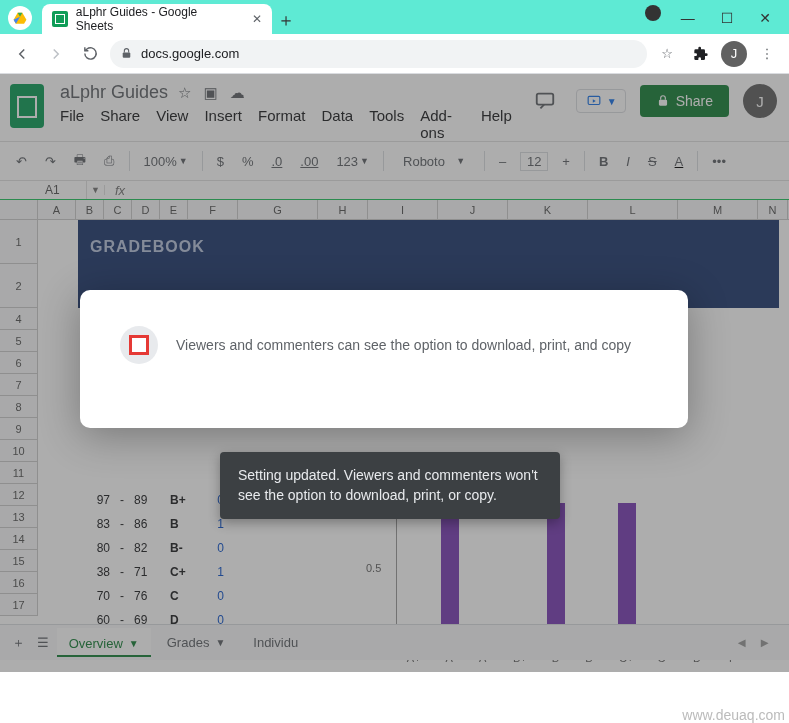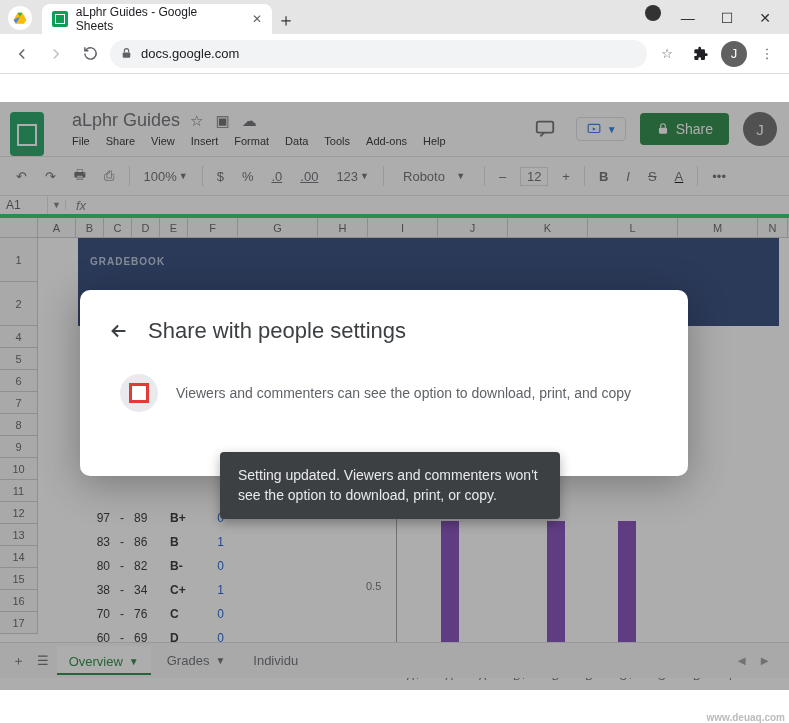--- a/index.html
+++ b/index.html
@@ -10,21 +10,21 @@
     width: 789px;
     height: 723px;
     overflow: hidden;
     position: relative;
     font-size: 13px;
     color: #202124;
   }
   
   .titlebar {
     height: 34px;
-    background: #e5e5e5;
+    background: #5eead4;
     display: flex;
     align-items: flex-end;
   }
   .drive-circle { width:24px; height:24px; border-radius:50%; background:#fff; margin:0 10px 4px 8px; display:flex; align-items:center; justify-content:center;}
   .tab {
     background: #fff;
     height: 30px;
     border-radius: 8px 8px 0 0;
     display: flex;
     align-items: center;
@@ -68,65 +68,64 @@
   }
   .url-field .lock { color:#5f6368;}
   .url-field .host { color:#202124;}
   .url-field .path { color:#5f6368; white-space:nowrap;}
   .avatar { width:26px;height:26px;border-radius:50%;background:#616161;color:#fff;display:flex;align-items:center;justify-content:center;font-size:13px;}
   
   .sheets-header {
     display:flex;
     align-items:flex-start;
     padding:8px 12px 0 10px;
-    gap:28px;
-    margin-top:28px;
+    gap:16px;
   }
   .sheets-logo { width:34px;height:44px;background:#0f9d58;border-radius:4px; position:relative; margin-top:2px;}
   .sheets-logo::after{content:"";position:absolute;left:7px;right:7px;top:12px;bottom:10px;border:2px solid #fff;}
   .doc-block { flex:1; }
   .doc-title-row { display:flex; align-items:center; gap:10px;}
   .doc-title { font-size:18px; color:#5f6368;}
   .doc-icons { color:#5f6368; display:flex; gap:12px; font-size:15px;}
-  .menus { display:flex; gap:16px; font-size:11px; color:#202124; margin-top:4px;}
+  .menus { display:flex; gap:16px; font-size:15px; color:#202124; margin-top:4px;}
   .header-right { display:flex; align-items:center; gap:14px; padding-top:2px;}
   .icon-btn { width:34px;height:34px;border-radius:4px;display:flex;align-items:center;justify-content:center;color:#5f6368;}
   .present-btn { border:1px solid #dadce0; border-radius:4px; padding:4px 8px; display:flex; align-items:center; gap:4px; color:#1a73e8;}
   .share-btn { background:#188038; color:#fff; border-radius:4px; padding:8px 16px; font-size:14px; display:flex; align-items:center; gap:6px;}
   .avatar.big { width:34px; height:34px; font-size:15px;}
   
   .toolbar {
     display:flex; align-items:center; gap:10px; padding:6px 12px;
     border-top:1px solid #e0e0e0; border-bottom:1px solid #e0e0e0;
     color:#5f6368; font-size:13px;
   }
   .tb-sep { width:1px; height:20px; background:#dadce0; }
   .tb-item { padding:2px 4px; display:flex; align-items:center; gap:2px;}
   .font-box { border:1px solid transparent; padding:2px 8px;}
   .size-box { width:28px; border:1px solid #dadce0; text-align:center; padding:1px 0;}
   
-  .fx-row { display:flex; align-items:center; border-bottom:4px solid #22c55e;}
+  .fx-row { display:flex; align-items:center; border-bottom:1px solid #22c55e;padding-left:39px;}
   .name-box { width:48px; padding:2px 6px; font-size:12px; color:#555; border-right:1px solid #e0e0e0;}
   .name-dd { width:18px; text-align:center; color:#777; border-right:1px solid #e0e0e0;}
   .fx { width:30px; text-align:center; font-style:italic; color:#777;}
   
   .grid-wrap { position:relative; height:472px; overflow:hidden; }
   .col-headers { display:flex; height:20px; background:#f8f9fa; border-bottom:1px solid #ccc; font-size:11px; color:#555;}
   .corner { width:38px; border-right:1px solid #ccc;}
   .col { border-right:1px solid #ccc; display:flex;align-items:center;justify-content:center;}
   .rows { position:absolute; left:0; top:20px;}
   .row-hdr { width:38px; height:22px; border-bottom:1px solid #ccc; border-right:1px solid #ccc; background:#f8f9fa; font-size:11px; color:#555; display:flex; align-items:center; justify-content:center;}
   .row-hdr.tall { height:44px;}
   
   .sheet-banner {
     position:absolute; left:78px; top:20px; right:10px; height:88px;
     background:#1f3a6e; color:#c7d1e6; padding:18px 12px 0 12px;
     font-family:"Arial Black", Arial; letter-spacing:1px;
   }
-  .sheet-banner .t1{font-size:10px; font-weight:bold; color:#b9c4dd;}
+  .sheet-banner .t1{font-size:16px; font-weight:bold; color:#b9c4dd;}
   
   .gt { position:absolute; left:82px; font-size:12px;}
   .gt-row { display:flex; gap:8px; height:24px; align-items:center;}
   .gt-row span { display:inline-block;}
   .gt-row .a{width:28px;text-align:right;} .gt-row .d{width:8px;text-align:center;}
   .gt-row .b{width:28px;text-align:left;} .gt-row .g{width:26px;font-weight:bold;}
   .gt-row .c{width:20px;color:#1155cc;text-align:right;}
   
   .chart {
     position:absolute; left:360px; top:290px; width:400px; height:180px;
@@ -141,21 +140,21 @@
   .sheet-tabs {
     position:absolute; left:0; right:0; bottom:12px; height:36px;
     border-top:1px solid #dadce0; background:#f8f9fa;
     display:flex; align-items:center; gap:4px; padding:0 8px;
     font-size:13px; color:#5f6368;
   }
   .stab { padding:6px 12px; display:flex; align-items:center; gap:6px; border-radius:0;}
   .stab.active { background:#fff; color:#188038; border-top:2px solid transparent; box-shadow:inset 0 -2px 0 #188038; font-weight:500;}
   .stab .dd{font-size:10px;}
   .arrow-pair { margin-left:auto; display:flex; gap:10px; padding-right:10px; color:#999;}
-  .watermark { position:absolute; right:4px; bottom:0; font-size:10px; color:#bbb;font-weight:bold;}
+  .watermark { position:absolute; right:4px; bottom:0; font-size:14px; color:#bbb;}
   
   .scrim {
     position:absolute; inset:74px 0 0 0;
     background:rgba(60,60,60,0.42);
   }
   
   .modal {
     position:absolute;
     left:80px; top:290px; width:608px;
     background:#fff; border-radius:10px;
@@ -404,21 +403,21 @@
         <div class="gt-row">
           <span class="a">80</span>
           <span class="d">-</span>
           <span class="b">82</span>
           <span class="g">B-</span>
           <span class="c">0</span>
         </div>
         <div class="gt-row">
           <span class="a">38</span>
           <span class="d">-</span>
-          <span class="b">34</span>
+          <span class="b">71</span>
           <span class="g">C+</span>
           <span class="c">1</span>
         </div>
         <div class="gt-row">
           <span class="a">70</span>
           <span class="d">-</span>
           <span class="b">76</span>
           <span class="g">C</span>
           <span class="c">0</span>
         </div>
@@ -477,29 +476,20 @@
     <div class="arrow-pair">
       <span>◄</span>
       <span>►</span>
     </div>
   </div>
 
   <div class="scrim" style="inset:0;"></div>
 </div>
 
 <div class="modal">
-  <div class="modal-title-row">
-    <span class="back-arrow">
-      <svg width="22" height="22" viewBox="0 0 24 24" fill="none" stroke="#3c4043" stroke-width="2.2">
-          <path d="M19 12H5"></path>
-          <path d="M11 6l-6 6 6 6"></path>
-        </svg>
-    </span>
-    <span class="modal-title">Share with people settings</span>
-  </div>
   <div class="setting-row indent">
     <span class="chk-halo">
         <span class="chk"></span>
       </span>
     <span>Viewers and commenters can see the option to download, print, and copy</span>
   </div>
 </div>
 
 <div class="toast">
   <span>Setting updated. Viewers and commenters won't see the option to download, print, or copy.</span>

